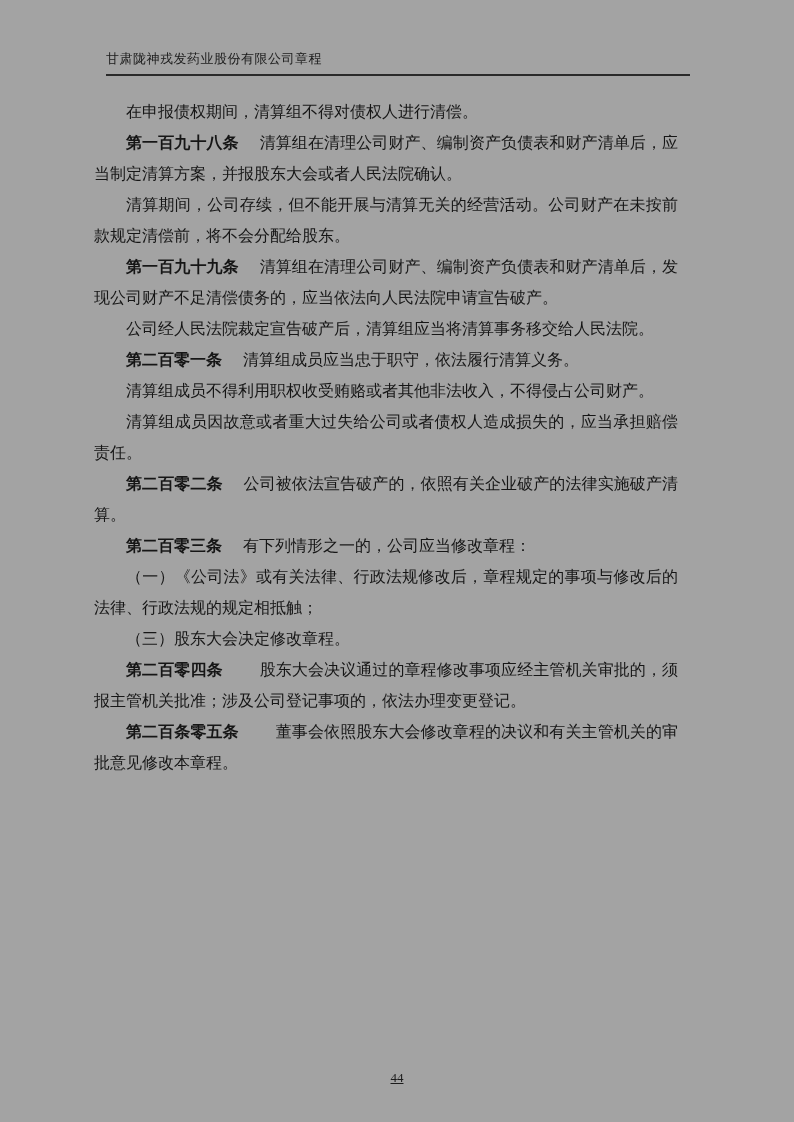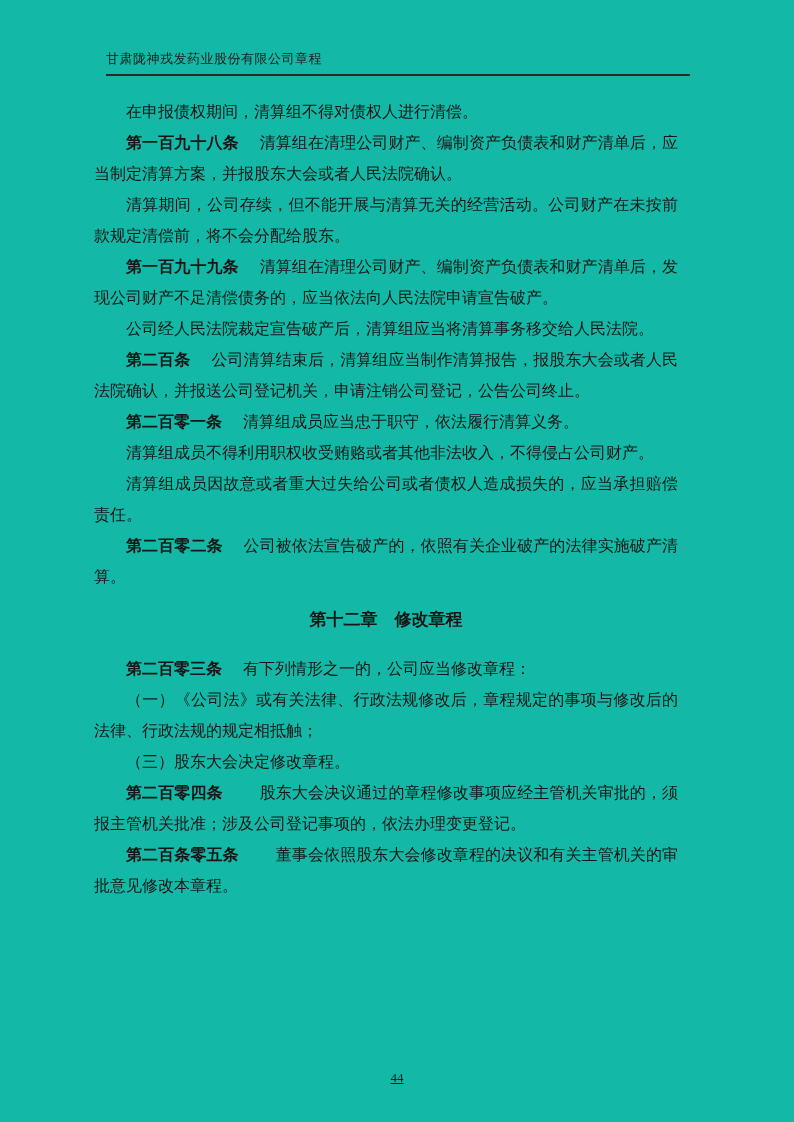--- a/index.html
+++ b/index.html
@@ -3,21 +3,21 @@
 <meta charset="utf-8">
 <title>甘肃陇神戎发药业股份有限公司章程 - 44</title>
 <style>
   * { margin: 0; padding: 0; box-sizing: border-box; }
   html, body { background: #ffffff; }
   .page {
     position: relative;
     width: 794px;
     height: 1122px;
     margin: 0 auto;
-    background: #14b8a6;
+    background: #a3a3a3;
     color: #161616;
     font-family: "Liberation Serif", "DejaVu Serif", serif;
     overflow: hidden;
   }
   .header {
     position: absolute;
     left: 106px;
     top: 50px;
     width: 584px;
     font-size: 13px;
@@ -71,26 +71,24 @@
     <span>甘肃陇神戎发药业股份有限公司章程</span>
   </div>
   <div class="header-rule"></div>
 
   <div class="content">
       <p class="para">在申报债权期间，清算组不得对债权人进行清偿。</p>
       <p class="para"><b class="article-number">第一百九十八条</b>清算组在清理公司财产、编制资产负债表和财产清单后，应当制定清算方案，并报股东大会或者人民法院确认。</p>
       <p class="para">清算期间，公司存续，但不能开展与清算无关的经营活动。公司财产在未按前款规定清偿前，将不会分配给股东。</p>
       <p class="para"><b class="article-number">第一百九十九条</b>清算组在清理公司财产、编制资产负债表和财产清单后，发现公司财产不足清偿债务的，应当依法向人民法院申请宣告破产。</p>
       <p class="para">公司经人民法院裁定宣告破产后，清算组应当将清算事务移交给人民法院。</p>
-      <p class="para"><b class="article-number">第二百条</b>公司清算结束后，清算组应当制作清算报告，报股东大会或者人民法院确认，并报送公司登记机关，申请注销公司登记，公告公司终止。</p>
       <p class="para"><b class="article-number">第二百零一条</b>清算组成员应当忠于职守，依法履行清算义务。</p>
       <p class="para">清算组成员不得利用职权收受贿赂或者其他非法收入，不得侵占公司财产。</p>
       <p class="para">清算组成员因故意或者重大过失给公司或者债权人造成损失的，应当承担赔偿责任。</p>
       <p class="para"><b class="article-number">第二百零二条</b>公司被依法宣告破产的，依照有关企业破产的法律实施破产清算。</p>
-      <p class="chapter-heading">第十二章　修改章程</p>
       <p class="para"><b class="article-number">第二百零三条</b>有下列情形之一的，公司应当修改章程：</p>
       <p class="para">（一）《公司法》或有关法律、行政法规修改后，章程规定的事项与修改后的法律、行政法规的规定相抵触；</p>
       <p class="para">（三）股东大会决定修改章程。</p>
       <p class="para"><b class="article-number">第二百零四条</b>　股东大会决议通过的章程修改事项应经主管机关审批的，须报主管机关批准；涉及公司登记事项的，依法办理变更登记。</p>
       <p class="para"><b class="article-number">第二百条零五条</b>　董事会依照股东大会修改章程的决议和有关主管机关的审批意见修改本章程。</p>
     </div>
 
   <div class="footer">
     <span>44</span>
   </div>

